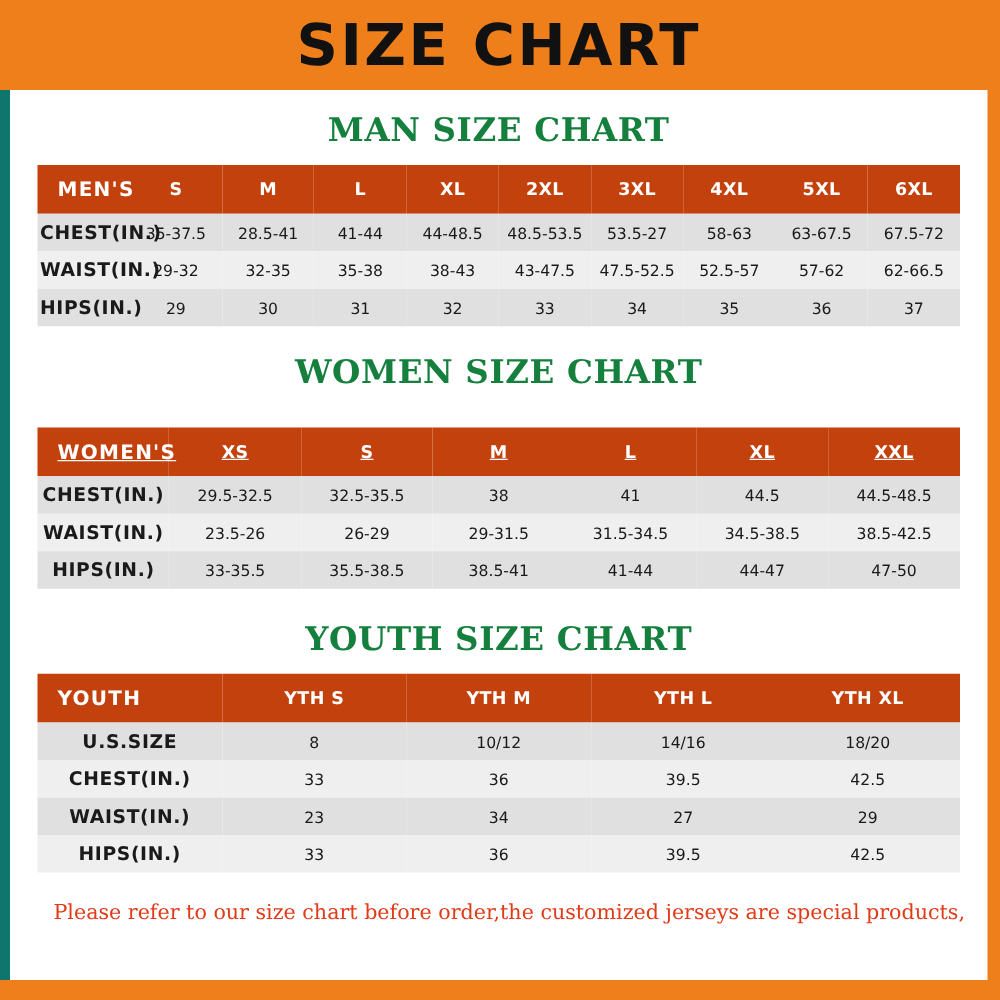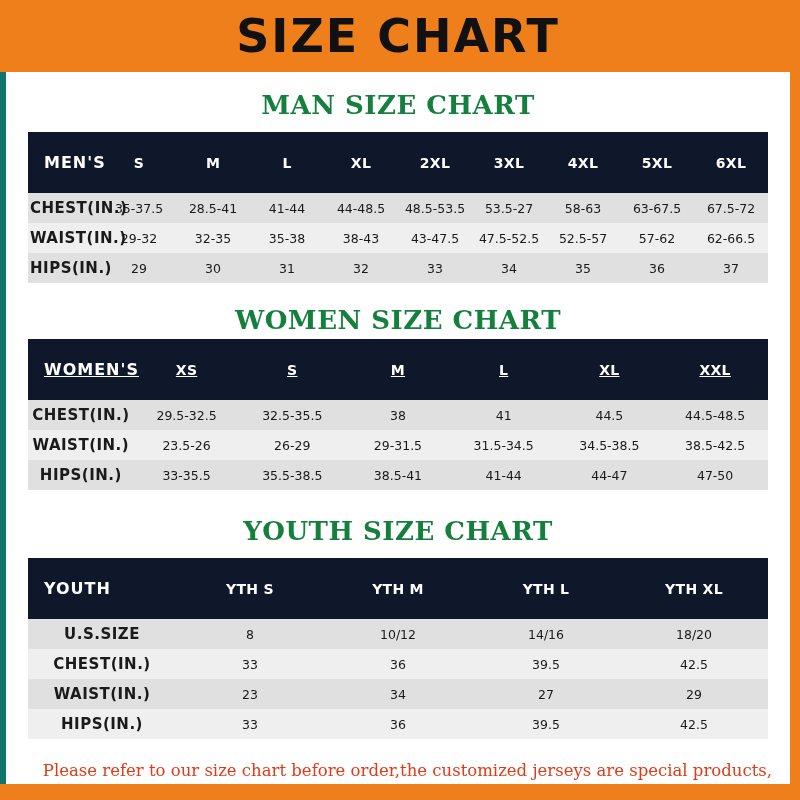--- a/index.html
+++ b/index.html
@@ -11,21 +11,21 @@
     height: 800px;
     background: #ffffff;
     font-family: "DejaVu Sans", sans-serif;
     overflow: hidden;
   }
   .page {
     position: relative;
     width: 800px;
     height: 800px;
     box-sizing: border-box;
-    border-left: 6px solid #0f766e;
+    border-left: 8px solid #0f766e;
     border-right: 10px solid #ef7f1a;
     background: #ffffff;
   }
   .header-band {
     height: 72px;
     background: #ef7f1a;
     display: flex;
     align-items: center;
     justify-content: center;
     margin: 0 -10px;
@@ -43,42 +43,42 @@
   }
   .section-title {
     text-align: center;
     font-family: "DejaVu Serif", serif;
     font-weight: bold;
     font-size: 26px;
     letter-spacing: 0.5px;
     color: #15803d;
   }
   .sec-man .section-title { margin: 18px 0 12px; }
-  .sec-women .section-title { margin: 22px 0 4px; }
+  .sec-women .section-title { margin: 22px 0 29px; }
   .sec-youth .section-title { margin: 26px 0 12px; }
 
   table.size-table {
     width: 100%;
     border-collapse: collapse;
     table-layout: fixed;
   }
   table.size-table th,
   table.size-table td {
     text-align: center;
     font-size: 12.5px;
     color: #1a1a1a;
     padding: 6px 2px;
     font-family: "DejaVu Sans", sans-serif;
   }
   table.size-table thead th {
-    background: #0f172a;
+    background: #c2410c;
     color: #ffffff;
     font-weight: bold;
     font-size: 14px;
-    padding: 21px 2px;
+    padding: 10px 2px;
     letter-spacing: 0.3px;
   }
   table.size-table thead th.corner {
     text-align: left;
     padding-left: 16px;
     font-size: 16px;
     letter-spacing: 1px;
   }
   table.size-table tbody tr:nth-child(odd) { background: #e0e0e0; }
   table.size-table tbody tr:nth-child(even) { background: #efefef; }

